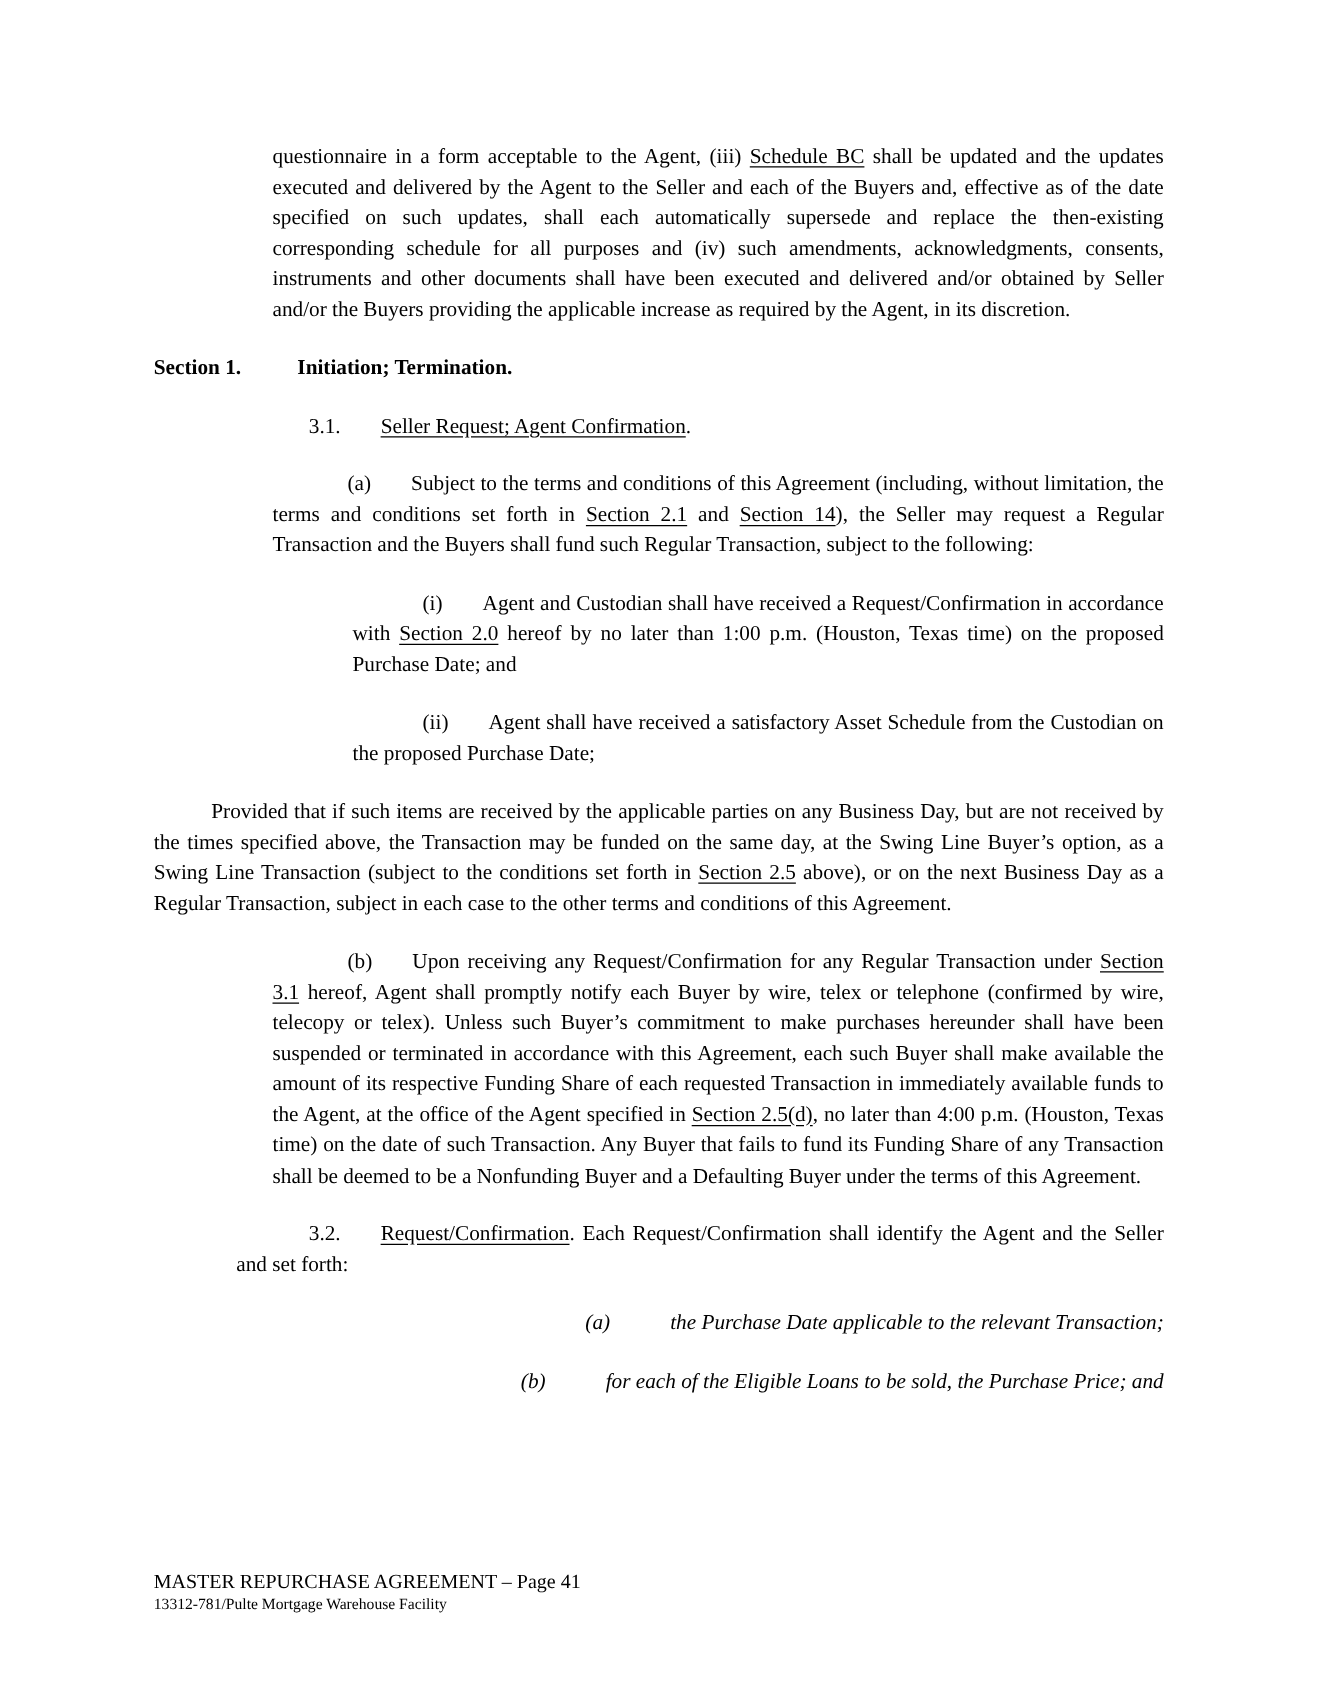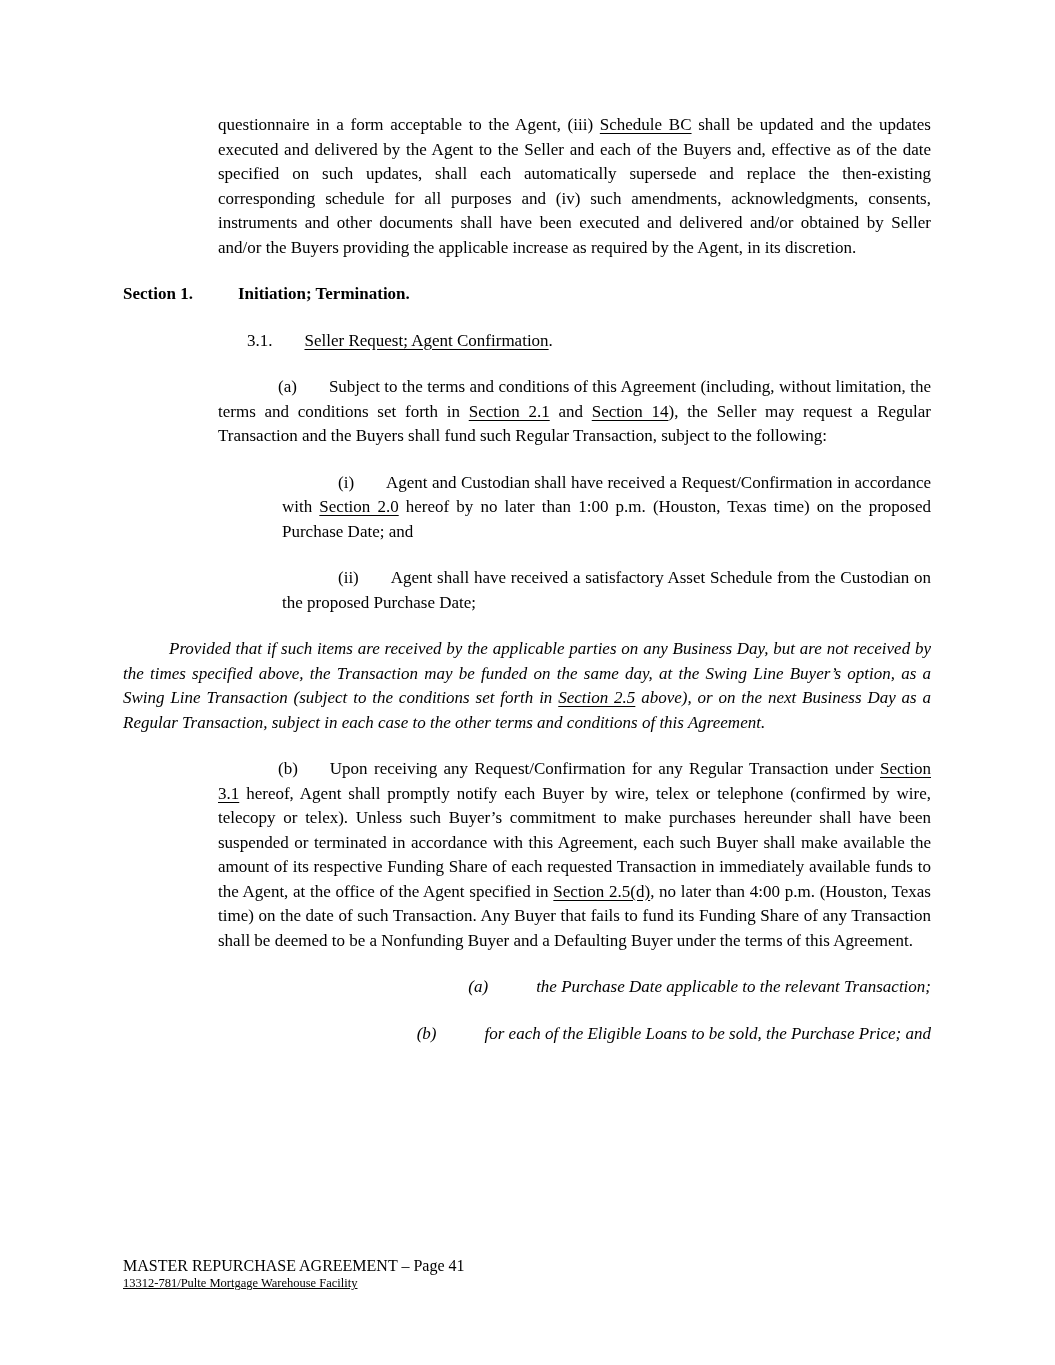--- a/index.html
+++ b/index.html
@@ -33,55 +33,56 @@
   .cont  { margin-left: 95px; font-family: Liberation Serif, serif; }
   
   .sec   { font-weight: bold; text-align: left; }
   
   .h31   { margin-left: 124px; text-align: left; }
   
   .body1 { margin-left: 95px;  text-indent: 60px; }
   
   .body2 { margin-left: 159px; text-indent: 56px; }
   
-  .flush { margin-left: 0;     text-indent: 46px; font-style: italic; }
+  .flush { margin-left: 0;     text-indent: 46px; }
   
   .h32   { margin-left: 66px;  text-indent: 58px; }
   
   .li    { margin-left: 150px; text-align: right; font-style: italic; }
 
   .u { text-decoration: underline; text-underline-offset: 3px; }
   .b { font-weight: bold; }
 
   .tab { display: inline-block; width: 32px; }
   .sec .tab { width: 45px; }
   .li  .tab { width: 48px; }
 
   .footer {
     position: absolute;
     left: 123px;
     top: 1256px;
     text-align: left;
   }
   .footer-line1 { font-size: 16px; line-height: 20px; }
-  .footer-line2 { font-size: 12.5px; line-height: 15px; text-decoration: underline; }
+  .footer-line2 { font-size: 12.5px; line-height: 15px; }
 </style>
 </head>
 <body>
 
 <div class="page">
   <div class="doc-body">
       <p class="para cont"><span class="">questionnaire in a form acceptable to the Agent, (iii) </span><span class="u">Schedule BC</span><span class=""> shall be updated and the updates executed and delivered by the Agent to the Seller and each of the Buyers and, effective as of the date specified on such updates, shall each automatically supersede and replace the then-existing corresponding schedule for all purposes and (iv) such amendments, acknowledgments, consents, instruments and other documents shall have been executed and delivered and/or obtained by Seller and/or the Buyers providing the applicable increase as required by the Agent, in its discretion.</span></p>
       <p class="para sec"><span class="b">Section 1.</span><span class="tab"></span><span class="b">Initiation; Termination.</span></p>
       <p class="para h31"><span class="">3.1.</span><span class="tab"></span><span class="u">Seller Request; Agent Confirmation</span><span class="">.</span></p>
       <p class="para body1"><span class="">(a)</span><span class="tab"></span><span class="">Subject to the terms and conditions of this Agreement (including, without limitation, the terms and conditions set forth in </span><span class="u">Section 2.1</span><span class=""> and </span><span class="u">Section 14</span><span class="">), the Seller may request a Regular Transaction and the Buyers shall fund such Regular Transaction, subject to the following:</span></p>
       <p class="para body2"><span class="">(i)</span><span class="tab"></span><span class="">Agent and Custodian shall have received a Request/Confirmation in accordance with </span><span class="u">Section 2.0</span><span class=""> hereof by no later than 1:00 p.m. (Houston, Texas time) on the proposed Purchase Date; and</span></p>
       <p class="para body2"><span class="">(ii)</span><span class="tab"></span><span class="">Agent shall have received a satisfactory Asset Schedule from the Custodian on the proposed Purchase Date;</span></p>
       <p class="para flush"><span class="">Provided that if such items are received by the applicable parties on any Business Day, but are not received by the times specified above, the Transaction may be funded on the same day, at the Swing Line Buyer’s option, as a Swing Line Transaction (subject to the conditions set forth in </span><span class="u">Section 2.5</span><span class=""> above), or on the next Business Day as a Regular Transaction, subject in each case to the other terms and conditions of this Agreement.</span></p>
       <p class="para body1"><span class="">(b)</span><span class="tab"></span><span class="">Upon receiving any Request/Confirmation for any Regular Transaction under </span><span class="u">Section 3.1</span><span class=""> hereof, Agent shall promptly notify each Buyer by wire, telex or telephone (confirmed by wire, telecopy or telex).  Unless such Buyer’s commitment to make purchases hereunder shall have been suspended or terminated in accordance with this Agreement, each such Buyer shall make available the amount of its respective Funding Share of each requested Transaction in immediately available funds to the Agent, at the office of the Agent specified in </span><span class="u">Section 2.5(d)</span><span class="">, no later than 4:00 p.m. (Houston, Texas time) on the date of such Transaction.  Any Buyer that fails to fund its Funding Share of any Transaction shall be deemed to be a Nonfunding Buyer and a Defaulting Buyer under the terms of this Agreement.</span></p>
+      <p class="para h32"><span class="">3.2.</span><span class="tab"></span><span class="u">Request/Confirmation</span><span class="">.  Each Request/Confirmation shall identify the Agent and the Seller and set forth:</span></p>
       <p class="para li"><span class="">(a)</span><span class="tab"></span><span class="">the Purchase Date applicable to the relevant Transaction;</span></p>
       <p class="para li"><span class="">(b)</span><span class="tab"></span><span class="">for each of the Eligible Loans to be sold, the Purchase Price; and</span></p>
     </div>
   <div class="footer">
     <div class="footer-line1">MASTER REPURCHASE AGREEMENT – Page 41</div>
     <div class="footer-line2">13312-781/Pulte Mortgage Warehouse Facility</div>
   </div>
 </div>
 
 </body></html>

